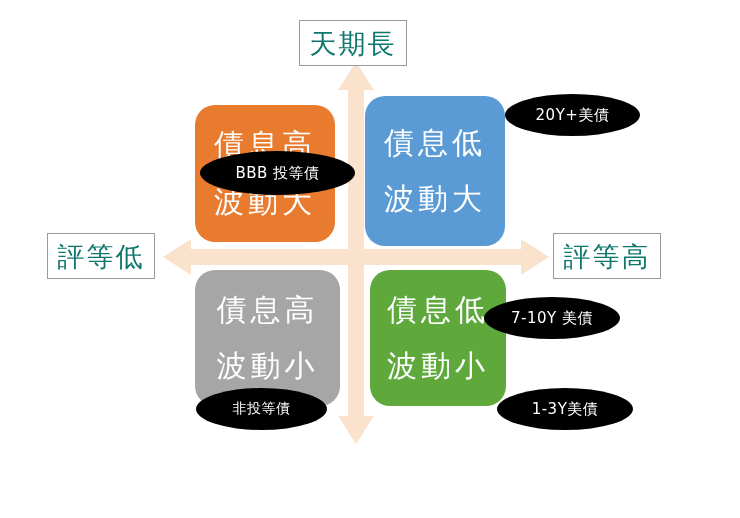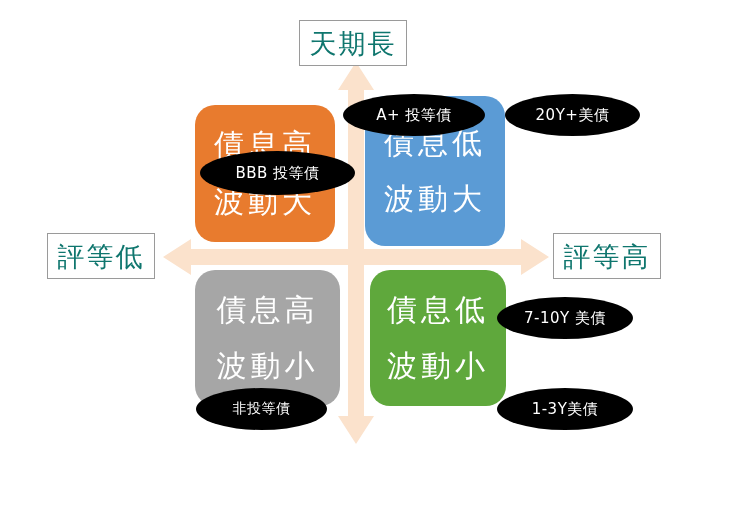--- a/index.html
+++ b/index.html
@@ -121,33 +121,30 @@
 
   <div class="quad" style="left:370px; top:270px; width:136px; height:136px; background:#5FA83C;">
     <span class="qline first">債息低</span>
     <span class="qline">波動小</span>
   </div>
 
   <div class="tag" style="left:200px; top:151px; width:155px; height:44px;">
     <span>BBB 投等債</span>
   </div>
 
-  <div class="tag" style="left:343px; top:94px; width:142px; height:42px;">
-    <span>A+ 投等債</span>
-  </div>
 
   <div class="tag" style="left:505px; top:94px; width:135px; height:42px;">
     <span>20Y+美債</span>
   </div>
 
   <div class="tag small" style="left:196px; top:388px; width:131px; height:42px;">
     <span>非投等債</span>
   </div>
 
-  <div class="tag" style="left:497px; top:297px; width:136px; height:42px;">
+  <div class="tag" style="left:484px; top:297px; width:136px; height:42px;">
     <span>7-10Y 美債</span>
   </div>
 
   <div class="tag" style="left:497px; top:388px; width:136px; height:42px;">
     <span>1-3Y美債</span>
   </div>
 
 </div>
 
 </body></html>

